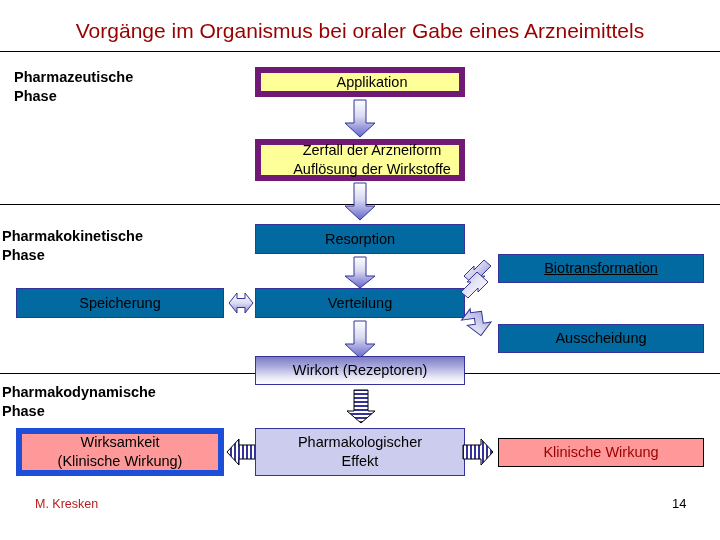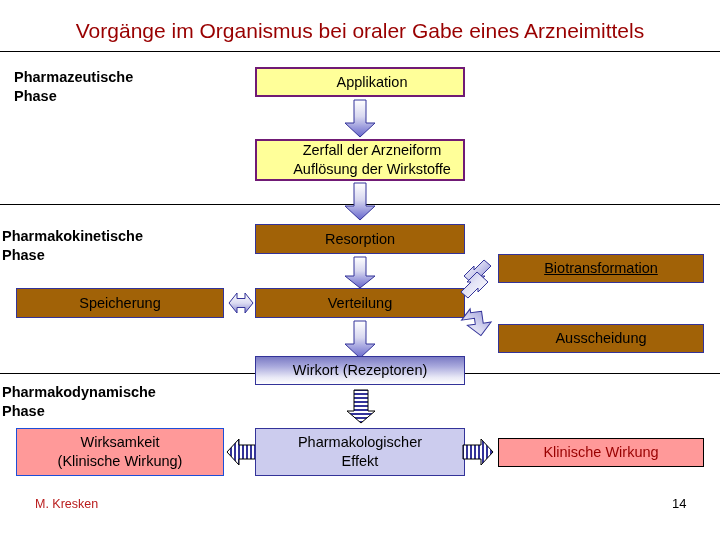--- a/index.html
+++ b/index.html
@@ -47,38 +47,38 @@
     align-items:center;
     justify-content:center;
     text-align:center;
     font-size:14.5px;
     color:#000000;
     line-height:19px;
     white-space:pre-line;
   }
   .box-yellow{
     background:#ffff99;
-    border:2px solid #701a75;
+    border:6px solid #701a75;
     padding-left:24px;
   }
   .box-blue{
-    background:#a16207;
+    background:#0369a1;
     border:1px solid #333399;
   }
   .box-lightblue{
     background:#ccccee;
     border:1px solid #333399;
   }
   .box-gradblue{
     background:linear-gradient(to bottom,#7b7bc4 0%,#a9a9dd 35%,#e8e8f6 75%,#ffffff 100%);
     border:1px solid #333399;
   }
   .box-salmon{
     background:#ff9999;
-    border:1px solid #1d4ed8;
+    border:6px solid #1d4ed8;
   }
   .box-salmon-dark{
     background:#ff9999;
     border:1px solid #000000;
     color:#990000;
   }
 
   
   .arrow{position:absolute;}
   .arrow svg{display:block;}

